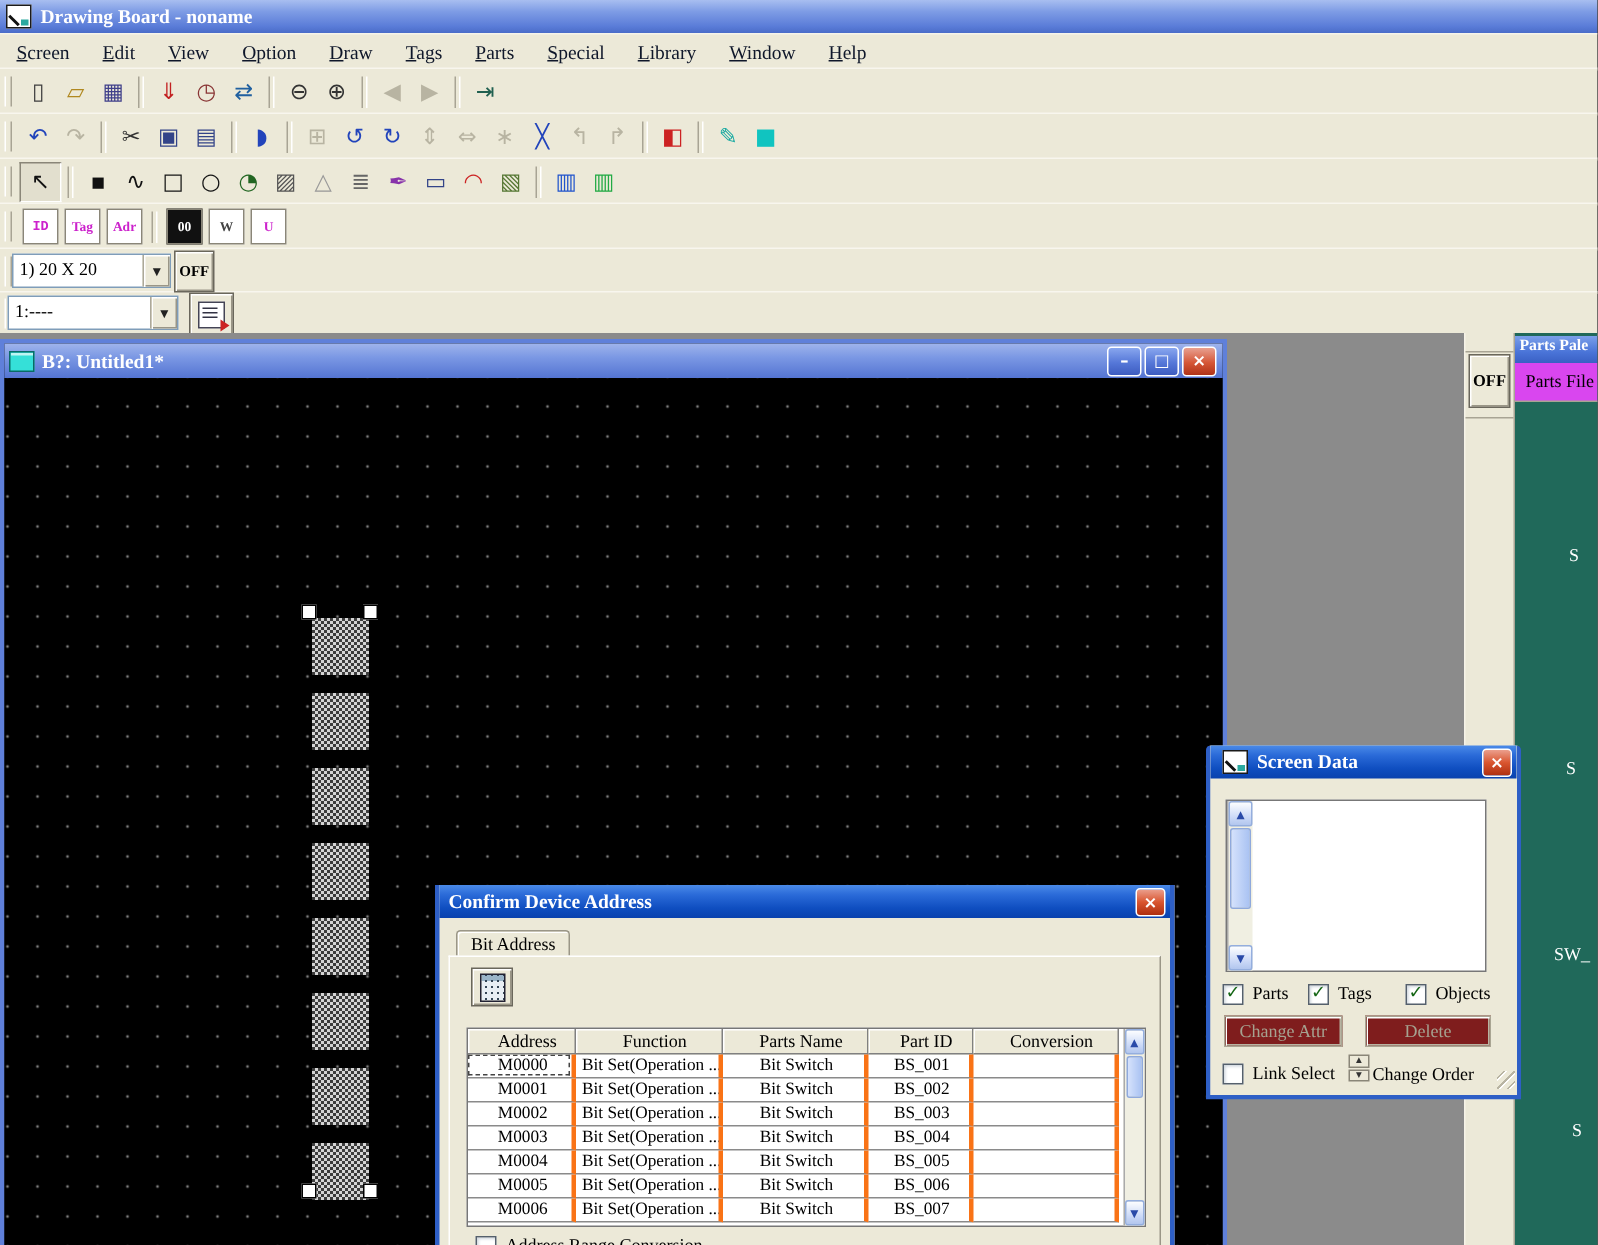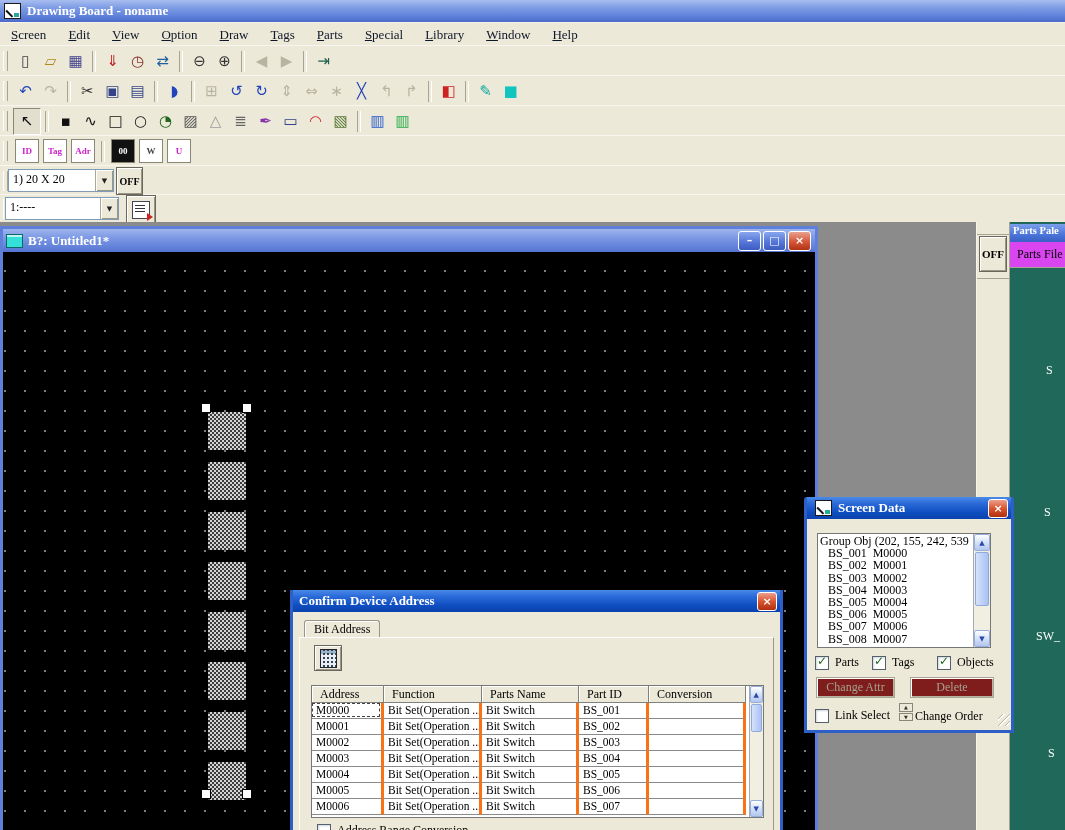--- a/index.html
+++ b/index.html
@@ -84,21 +84,21 @@
   .tab-page{position:absolute;left:6px;top:25px;width:473px;height:206px;background:#ece9d8;
      border:1px solid;border-color:#fff #9a9687 #9a9687 #fff;}
   .calc-btn{position:absolute;left:14px;top:7px;width:26px;height:24px;background:#ece9d8;
      border:1px solid #6a675c;box-shadow:inset 1px 1px 0 #fff,inset -1px -1px 0 #9a9687;
      display:flex;align-items:center;justify-content:center;}
   .calc-ico{width:15px;height:17px;border:1px solid #223;background:
      radial-gradient(#345 0.9px,rgba(0,0,0,0) 1px) 1px 6px / 4px 4px,
      linear-gradient(#9ab4c8 0 4px,#e8eef4 4px);}
   .dlg-table{position:absolute;left:11px;top:47px;width:451px;height:131px;border:1px solid #777;
      background:#fff;display:flex;}
-  .tgrid{width:520px;}
+  .tgrid{width:520px;text-align:center;}
   .trow{display:grid;grid-template-columns:72px 98px 97px 70px 97px;height:16px;}
   .trow.head{height:17px;}
   .th{background:#ece9d8;border-right:1px solid #808080;border-bottom:1px solid #808080;
      box-shadow:inset 1px 1px 0 #fff;font-size:12px;padding:1px 0 0 8px;white-space:nowrap;overflow:hidden;}
   .td{border-right:3px solid #f97316;border-bottom:1px solid #8a8a8a;font-size:11.5px;
      padding:1px 0 10px 4px;white-space:nowrap;overflow:hidden;position:relative;}
   .td.sel::after{content:"";position:absolute;inset:0px 1px 1px 0px;border:1px dashed #444;}
   
   .vscroll{width:16px;background:#f0efe2;border-left:1px solid #aaa;display:flex;flex-direction:column;}
   .sb-btn{height:15px;flex:0 0 auto;margin:0;background:linear-gradient(180deg,#fdfeff,#cfdcf8 60%,#b2c6ee);
@@ -316,21 +316,21 @@
     <div class="tbtn">
       <span style="color: rgb(34, 85, 204);">▥</span>
     </div>
     <div class="tbtn">
       <span style="color: rgb(34, 170, 68);">▥</span>
     </div>
   </div>
 <div class="tbar" style="top:135px;height:30px;">
     <span class="grip"></span>
     <div class="tbtn boxed">
-      <span class="pg" style="color: rgb(204, 34, 204);">ID</span>
+      <span class="pg" style="color: rgb(204, 34, 204); font-family: Liberation Mono, monospace;">ID</span>
     </div>
     <div class="tbtn boxed">
       <span class="pg" style="color: rgb(204, 34, 204);">Tag</span>
     </div>
     <div class="tbtn boxed">
       <span class="pg" style="color: rgb(204, 34, 204);">Adr</span>
     </div>
     <span class="tsep"></span>
     <div class="tbtn boxed" style="background: rgb(17, 17, 17);">
       <span class="pg" style="color: rgb(255, 255, 255);">00</span>
@@ -428,31 +428,20 @@
   </div>
 
   <div class="xpwin sdata">
     <div class="xpbar">
       <span class="app-ico" style="margin-left:2px;"></span>
       <span>Screen Data</span>
       <span class="xbtn">×</span>
     </div>
     <div class="sd-body">
       <div class="listbox">
-        <div class="list-items" id="sd-list">
-            <div class="li">Group Obj (202, 155, 242, 539</div>
-            <div class="li ind">BS_001  M0000</div>
-            <div class="li ind">BS_002  M0001</div>
-            <div class="li ind">BS_003  M0002</div>
-            <div class="li ind">BS_004  M0003</div>
-            <div class="li ind">BS_005  M0004</div>
-            <div class="li ind">BS_006  M0005</div>
-            <div class="li ind">BS_007  M0006</div>
-            <div class="li ind">BS_008  M0007</div>
-          </div>
         <div class="vscroll">
           <div class="sb-btn">▲</div>
           <div class="sb-thumb" style="height:52px;"></div>
           <div class="sb-fill"></div>
           <div class="sb-btn">▼</div>
         </div>
       </div>
       <div class="cbrow" style="left:8px;top:136px;">
         <span class="cb checked"></span>
         <span>Parts</span>

